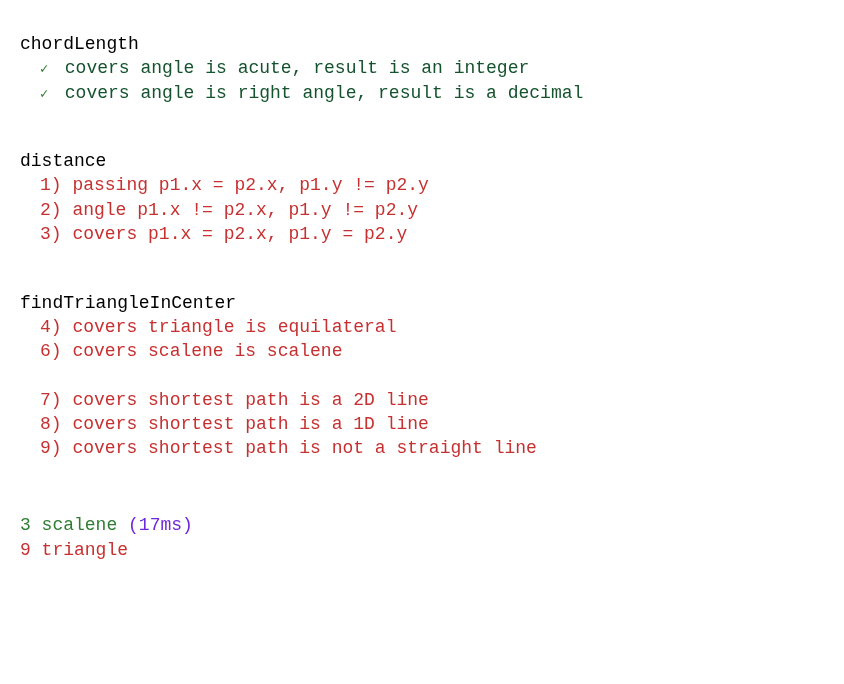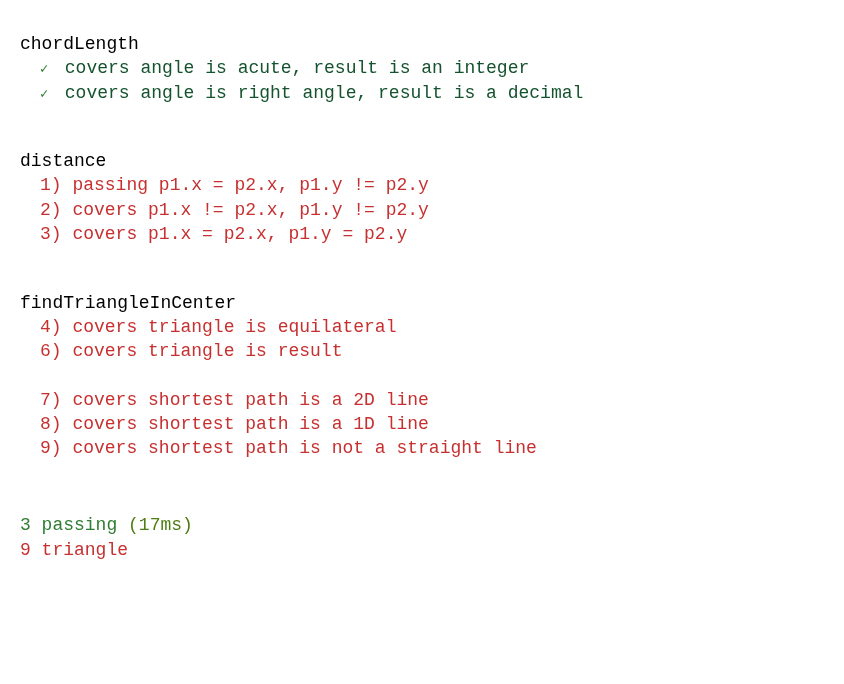--- a/index.html
+++ b/index.html
@@ -34,43 +34,43 @@
   .spacer {
     height: 1.35em;
   }
   .summary {
     margin-top: 4px;
   }
   .pass-count {
     color: #2e7d32;
   }
   .time {
-    color: #4d7c0f;
+    color: #6d28d9;
   }
   .fail-count {
     color: #c73030;
   }
 </style>
 </head>
 <body>
 
 <div id="output">
     <div class="suite-title">chordLength</div>
     <div class="test-line"><span class="pass-check">✓</span><span class="pass-text"> covers angle is acute, result is an integer</span></div>
     <div class="test-line"><span class="pass-check">✓</span><span class="pass-text"> covers angle is right angle, result is a decimal</span></div>
     <div class="spacer"></div>
     <div class="suite-title">distance</div>
     <div class="test-line"><span class="fail-text">1)</span><span class="fail-text"> passing p1.x = p2.x, p1.y != p2.y</span></div>
-    <div class="test-line"><span class="fail-text">2)</span><span class="fail-text"> covers p1.x != p2.x, p1.y != p2.y</span></div>
+    <div class="test-line"><span class="fail-text">2)</span><span class="fail-text"> angle p1.x != p2.x, p1.y != p2.y</span></div>
     <div class="test-line"><span class="fail-text">3)</span><span class="fail-text"> covers p1.x = p2.x, p1.y = p2.y</span></div>
     <div class="spacer"></div>
     <div class="suite-title">findTriangleInCenter</div>
     <div class="test-line"><span class="fail-text">4)</span><span class="fail-text"> covers triangle is equilateral</span></div>
-    <div class="test-line"><span class="fail-text">6)</span><span class="fail-text"> covers triangle is result</span></div>
+    <div class="test-line"><span class="fail-text">6)</span><span class="fail-text"> covers scalene is scalene</span></div>
     <div class="spacer"></div>
     <div class="test-line"><span class="fail-text">7)</span><span class="fail-text"> covers shortest path is a 2D line</span></div>
     <div class="test-line"><span class="fail-text">8)</span><span class="fail-text"> covers shortest path is a 1D line</span></div>
     <div class="test-line"><span class="fail-text">9)</span><span class="fail-text"> covers shortest path is not a straight line</span></div>
     <div class="spacer"></div>
     <div class="spacer"></div>
-    <div class="summary"><span class="pass-count">3</span><span class="pass-count"> passing</span><span class="time"> (17ms)</span></div>
+    <div class="summary"><span class="pass-count">3</span><span class="pass-count"> scalene</span><span class="time"> (17ms)</span></div>
     <div><span class="fail-count">9</span><span class="fail-count"> triangle</span></div>
   </div>
 
 </body></html>

